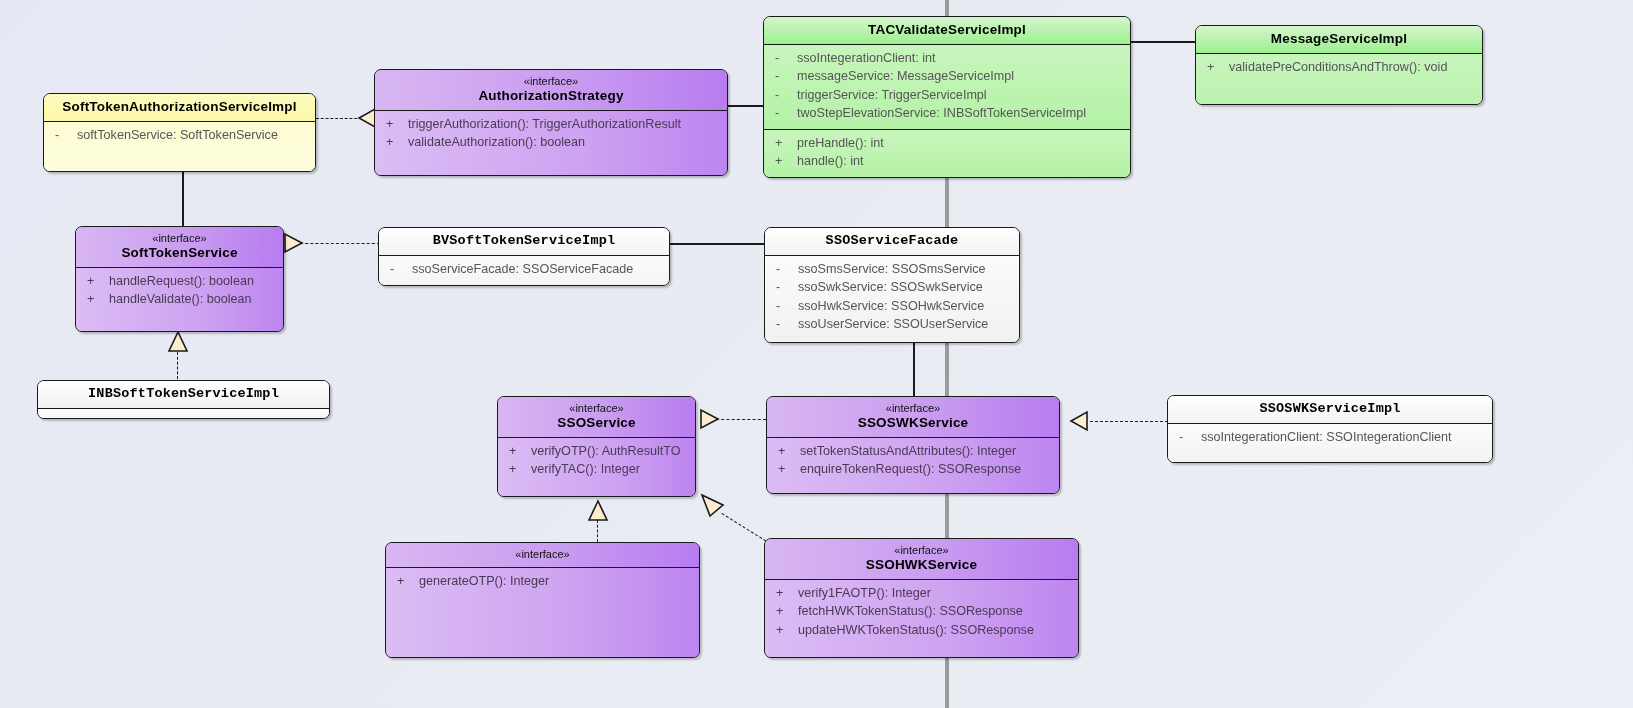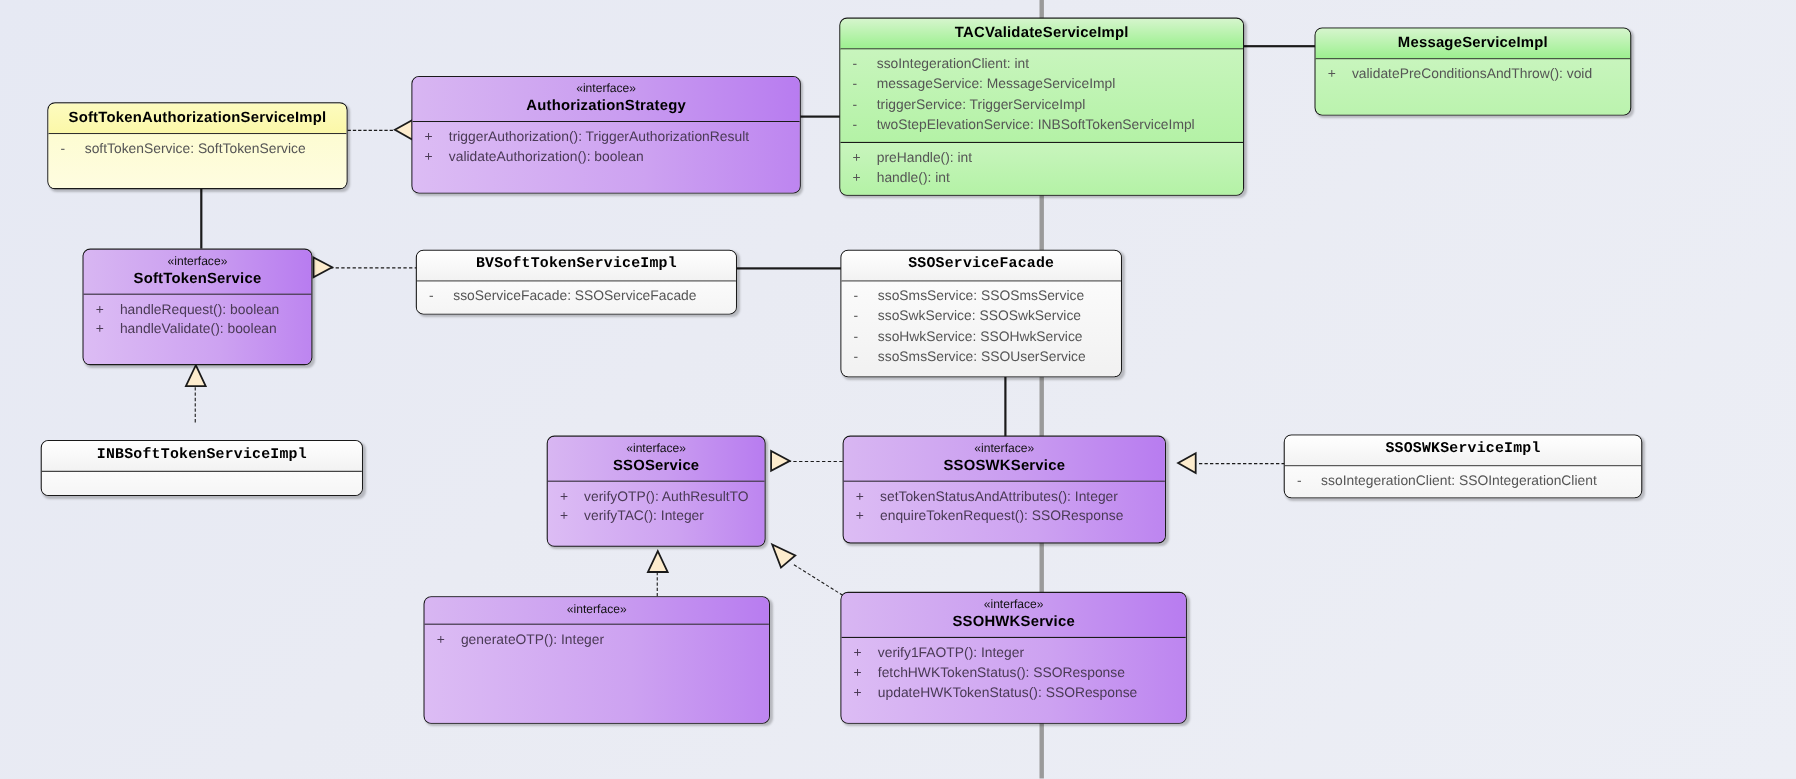--- a/index.html
+++ b/index.html
@@ -292,26 +292,26 @@
       <div class="mem">
         <span class="vis">-</span>
         <span>ssoSwkService: SSOSwkService</span>
       </div>
       <div class="mem">
         <span class="vis">-</span>
         <span>ssoHwkService: SSOHwkService</span>
       </div>
       <div class="mem">
         <span class="vis">-</span>
-        <span>ssoSmsService: SSOUserService</span>
-      </div>
-    </div>
-  </div>
-
-  <div class="uml white" style="left:37px; top:400px; width:293px; height:51px;">
+        <span>ssoUserService: SSOUserService</span>
+      </div>
+    </div>
+  </div>
+
+  <div class="uml white" style="left:37px; top:380px; width:293px; height:39px;">
     <div class="hdr">
       <div class="cname">INBSoftTokenServiceImpl</div>
     </div>
     <div class="sep"></div>
     <div class="compart" style="height:100%;"></div>
   </div>
 
   <div class="uml purple" style="left:497px; top:396px; width:199px; height:101px;">
     <div class="hdr">
       <div class="stereo">«interface»</div>
@@ -341,21 +341,21 @@
         <span class="vis">+</span>
         <span>setTokenStatusAndAttributes(): Integer</span>
       </div>
       <div class="mem">
         <span class="vis">+</span>
         <span>enquireTokenRequest(): SSOResponse</span>
       </div>
     </div>
   </div>
 
-  <div class="uml white" style="left:1167px; top:395px; width:326px; height:58px;">
+  <div class="uml white" style="left:1167px; top:395px; width:326px; height:68px;">
     <div class="hdr">
       <div class="cname">SSOSWKServiceImpl</div>
     </div>
     <div class="sep"></div>
     <div class="compart" style="height:100%;">
       <div class="mem">
         <span class="vis">-</span>
         <span>ssoIntegerationClient: SSOIntegerationClient</span>
       </div>
     </div>

